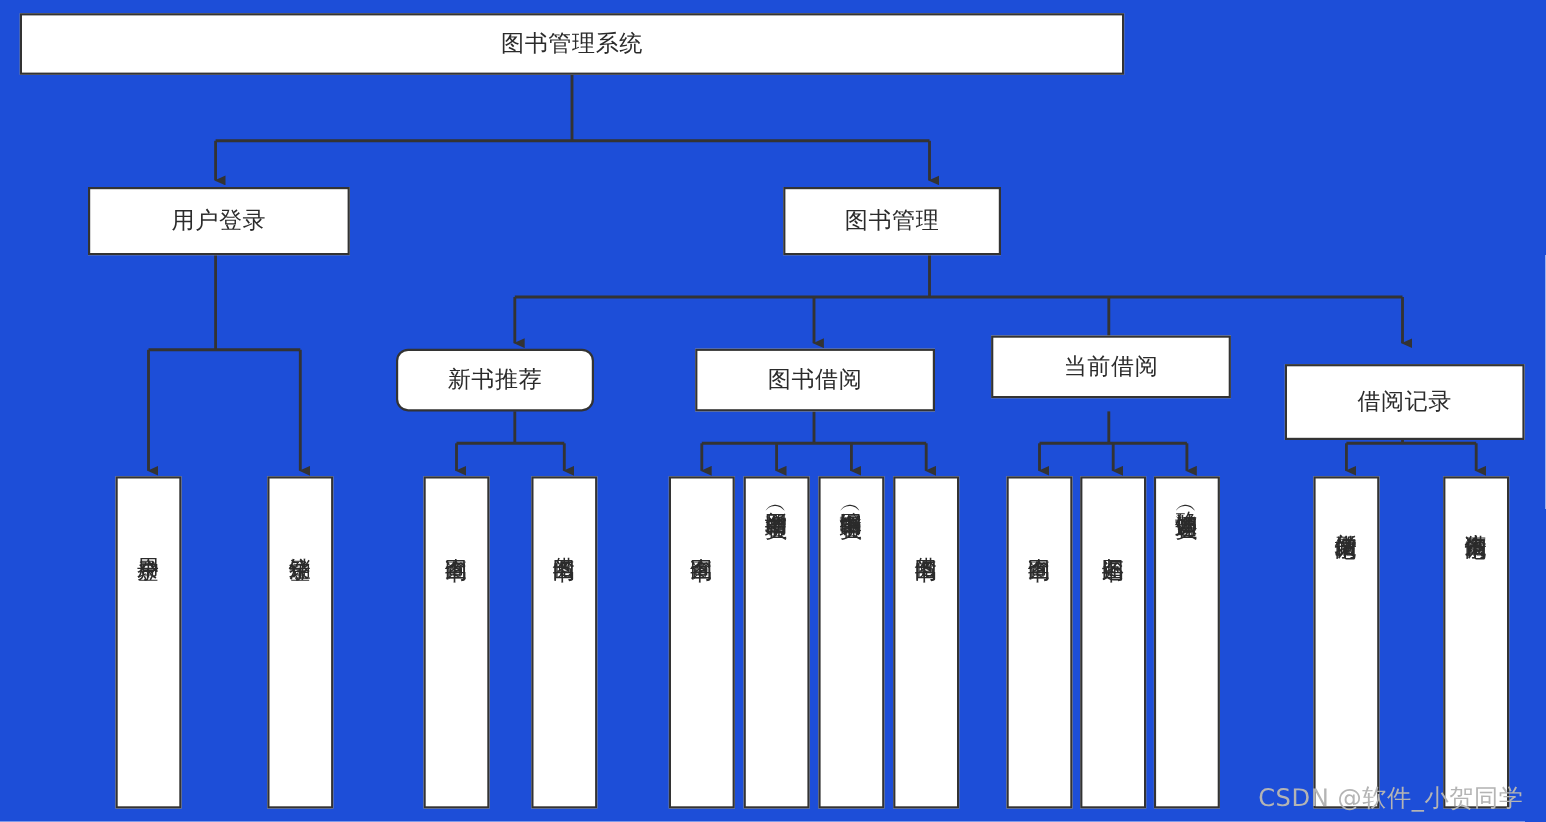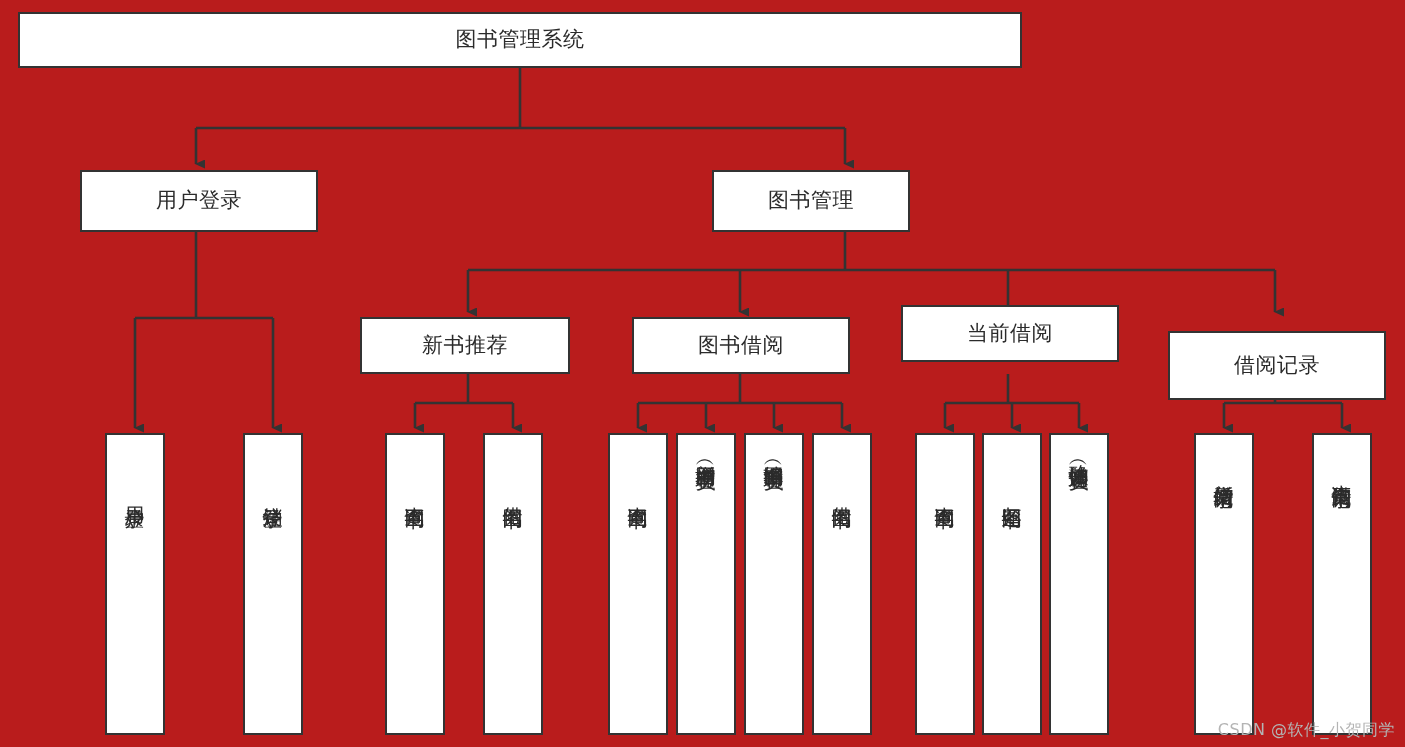--- a/index.html
+++ b/index.html
@@ -8,21 +8,21 @@
     padding: 0;
     background: #ffffff;
   }
   body {
     font-family: "DejaVu Sans", "Liberation Sans", sans-serif;
   }
   #diagram-root {
     position: relative;
     width: 1405px;
     height: 747px;
-    background: #b91c1c;
+    background: #1d4ed8;
     overflow: hidden;
   }
   #diagram-svg {
     position: absolute;
     left: 0;
     top: 0;
     width: 1405px;
     height: 747px;
   }
   .node-box {
@@ -56,23 +56,23 @@
     padding-top: 56px;
   }
   .node-box.vertical.tall-text {
     padding-top: 14px;
   }
   .node-box.vertical.mid-text {
     padding-top: 34px;
   }
   #watermark {
     position: absolute;
-    right: 10px;
+    right: 20px;
     bottom: 6px;
-    font-size: 16px;
+    font-size: 22px;
     color: #b4b4b4;
     letter-spacing: 0.5px;
     white-space: nowrap;
     pointer-events: none;
   }
 </style>
 </head>
 <body>
 
 <div id="diagram-root">
@@ -131,21 +131,21 @@
     <span class="node-label">图书管理系统</span>
   </div>
 
   <div class="node-box" style="left:80px; top:170px; width:238px; height:62px;">
     <span class="node-label">用户登录</span>
   </div>
   <div class="node-box" style="left:712px; top:170px; width:198px; height:62px;">
     <span class="node-label">图书管理</span>
   </div>
 
-  <div class="node-box" style="left:360px; top:317px; width:210px; height:57px;">
+  <div class="node-box" style="left:360px; top:317px; width:180px; height:57px;border-radius:11px;">
     <span class="node-label">新书推荐</span>
   </div>
   <div class="node-box" style="left:632px; top:317px; width:218px; height:57px;">
     <span class="node-label">图书借阅</span>
   </div>
   <div class="node-box" style="left:901px; top:305px; width:218px; height:57px;">
     <span class="node-label">当前借阅</span>
   </div>
   <div class="node-box" style="left:1168px; top:317px; width:218px; height:69px;margin-top:14px;">
     <span class="node-label">借阅记录</span>

